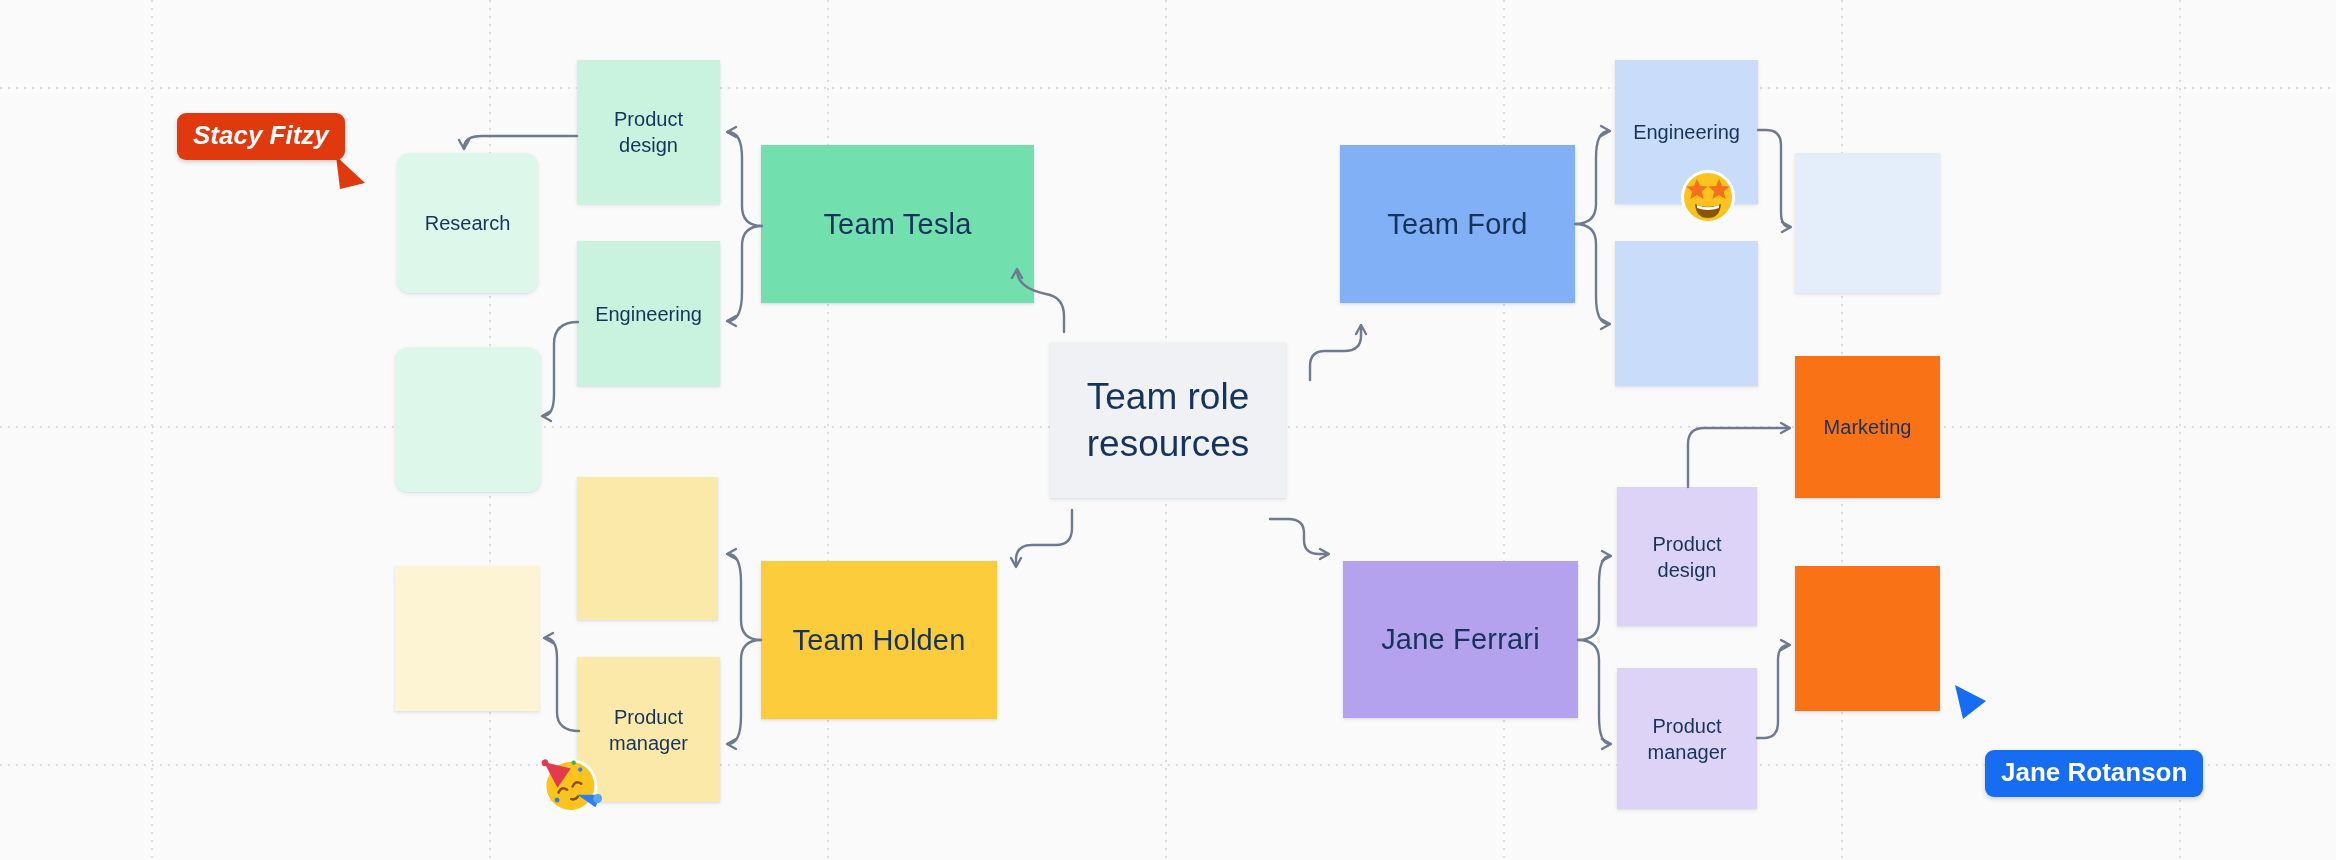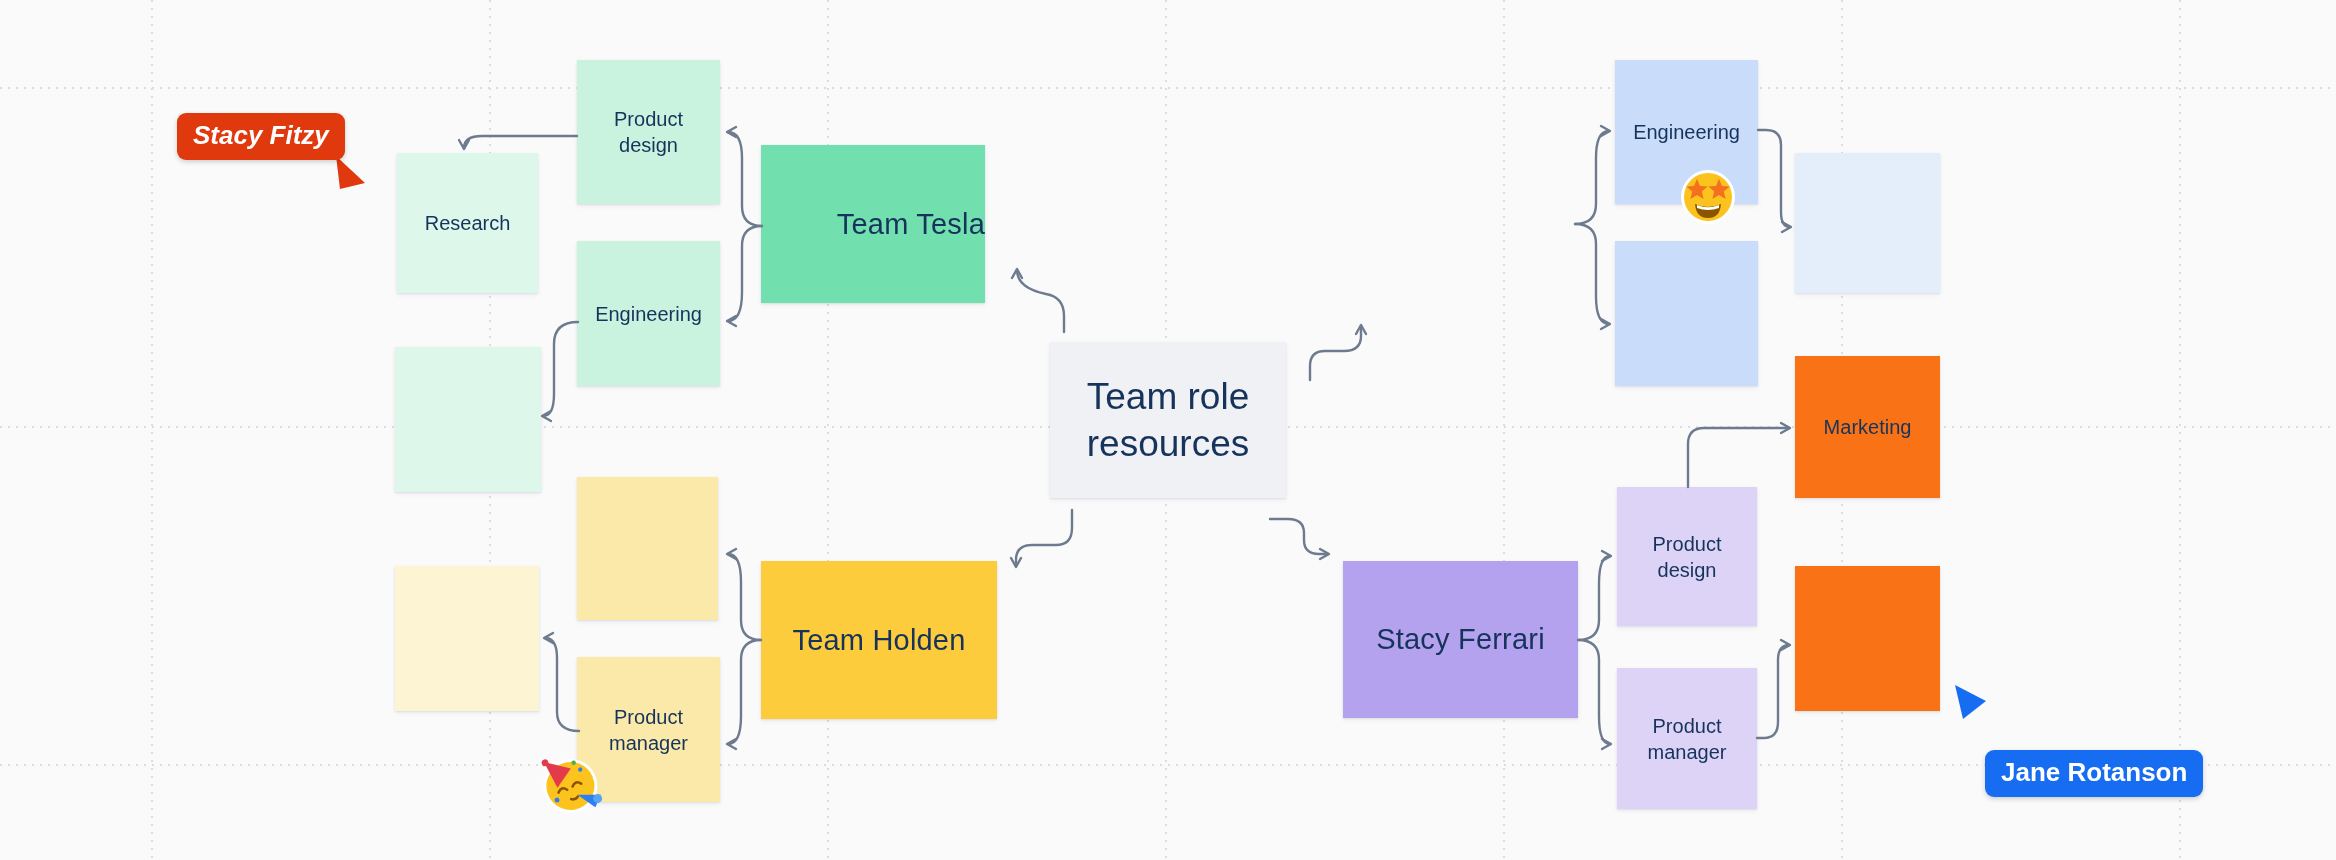--- a/index.html
+++ b/index.html
@@ -23,21 +23,21 @@
     box-shadow:0 1px 2px rgba(20,35,70,.10),0 2px 6px rgba(20,35,70,.05);
   }
   .team{font-size:29px;line-height:1.2;letter-spacing:.2px;}
   .center-node{background:#F0F1F4;font-size:37px;line-height:1.28;}
   .sticky{font-size:20px;line-height:1.3;padding:8px;}
   .f-tesla{background:#72DFAE;}
   .f-ford{background:#81B0F6;}
   .f-holden{background:#FCCC3C;}
   .f-ferrari{background:#B5A2EF;}
   .f-mint{background:#C9F3DE;}
-  .f-mint-light{background:#DDF8EA;}
+  .f-mint-light{background:#DDF8EA;border-radius:13px;}
   .f-yellow{background:#FBE9A9;}
   .f-yellow-light{background:#FDF4D3;}
   .f-blue{background:#C9DCFA;}
   .f-blue-light{background:#E4EEFB;}
   .f-lav{background:#DCD3F7;}
   .f-lav-light{background:#f97316;}
   .cursor-label{
     position:absolute;
     z-index:6;
     color:#fff;
@@ -69,28 +69,31 @@
       <line x1="0" y1="88" x2="2336" y2="88"></line>
       <line x1="0" y1="427" x2="2336" y2="427"></line>
       <line x1="0" y1="765" x2="2336" y2="765"></line>
     </g>
   </svg>
 
   <div class="node center-node" style="left:1050px;top:342px;width:236px;height:156px;">
     <span>Team role resources</span>
   </div>
 
-  <div class="node team f-tesla" style="left:761px;top:145px;width:224px;height:158px;justify-content:flex-end;">
+  <div class="node team f-tesla" style="left:761px;top:145px;width:273px;height:158px;">
     <span>Team Tesla</span>
+  </div>
+  <div class="node team f-ford" style="left:1340px;top:145px;width:235px;height:158px;">
+    <span>Team Ford</span>
   </div>
   <div class="node team f-holden" style="left:761px;top:561px;width:236px;height:158px;">
     <span>Team Holden</span>
   </div>
   <div class="node team f-ferrari" style="left:1343px;top:561px;width:235px;height:157px;">
-    <span>Stacy Ferrari</span>
+    <span>Jane Ferrari</span>
   </div>
 
   <div class="node sticky f-mint" style="left:577px;top:60px;width:143px;height:144px;">
     <span>Product design</span>
   </div>
   <div class="node sticky f-mint" style="left:577px;top:241px;width:143px;height:145px;">
     <span>Engineering</span>
   </div>
   <div class="node sticky f-mint-light" style="left:397px;top:153px;width:141px;height:140px;">
     <span>Research</span>

